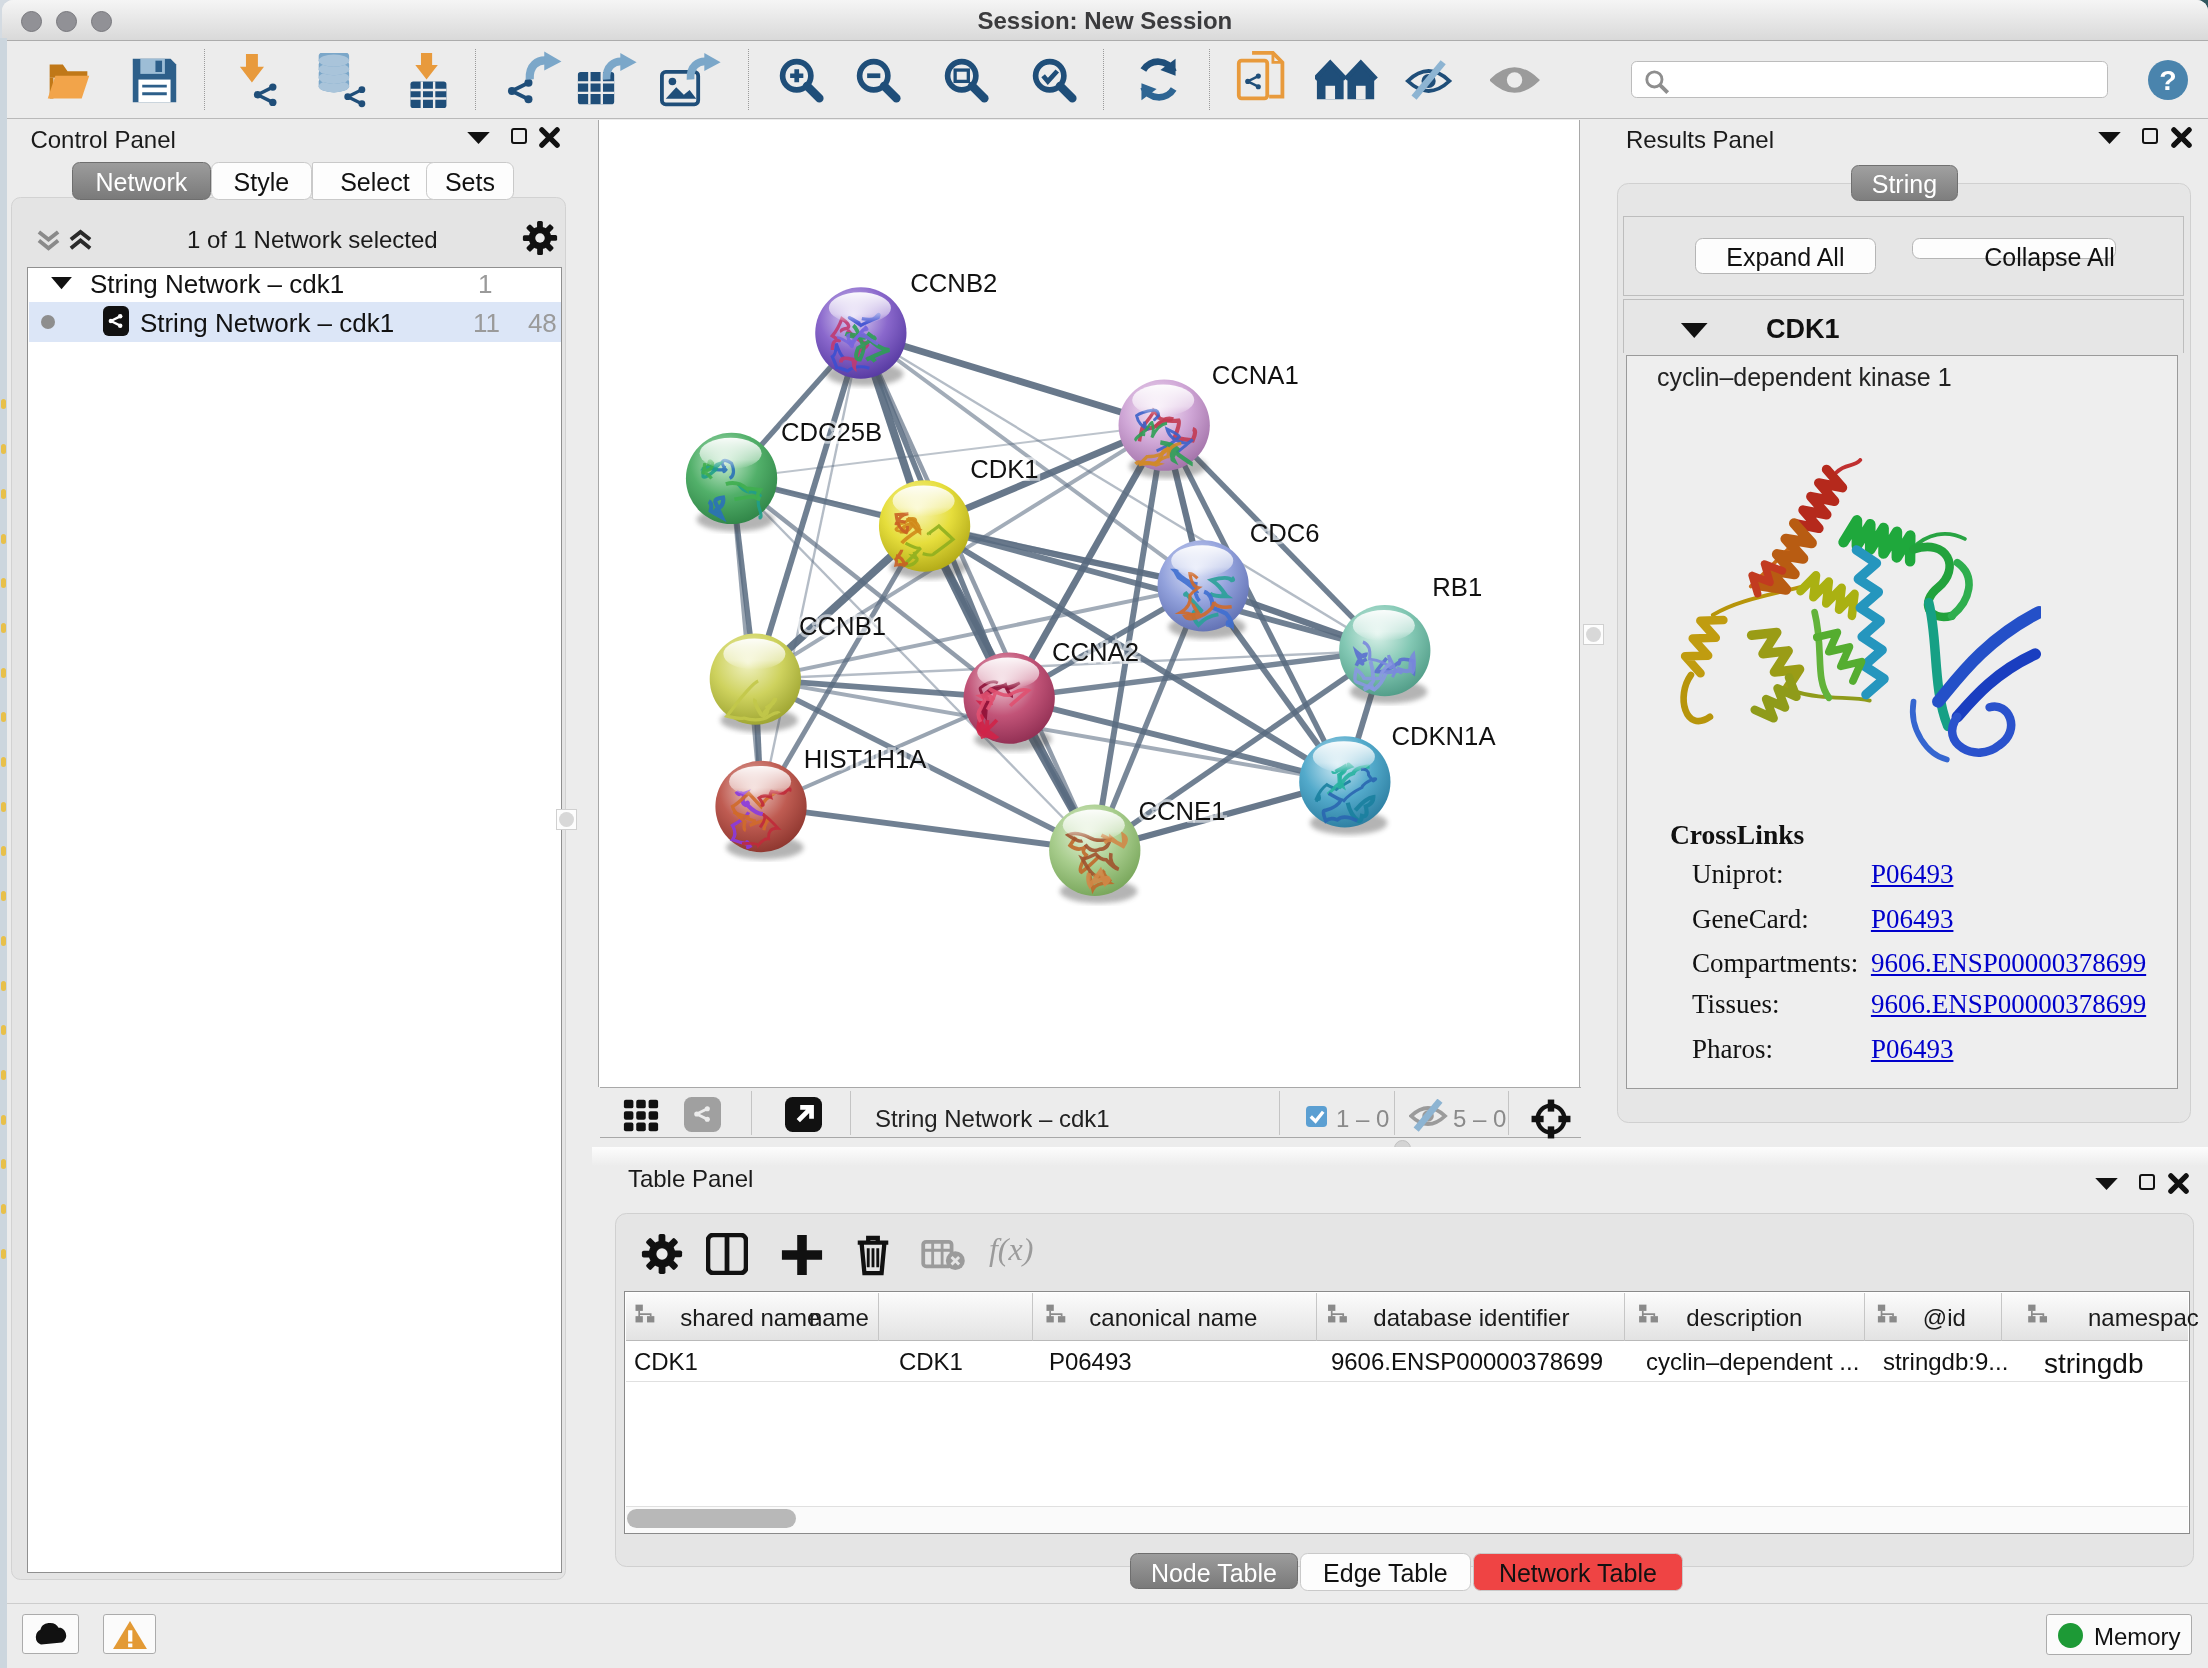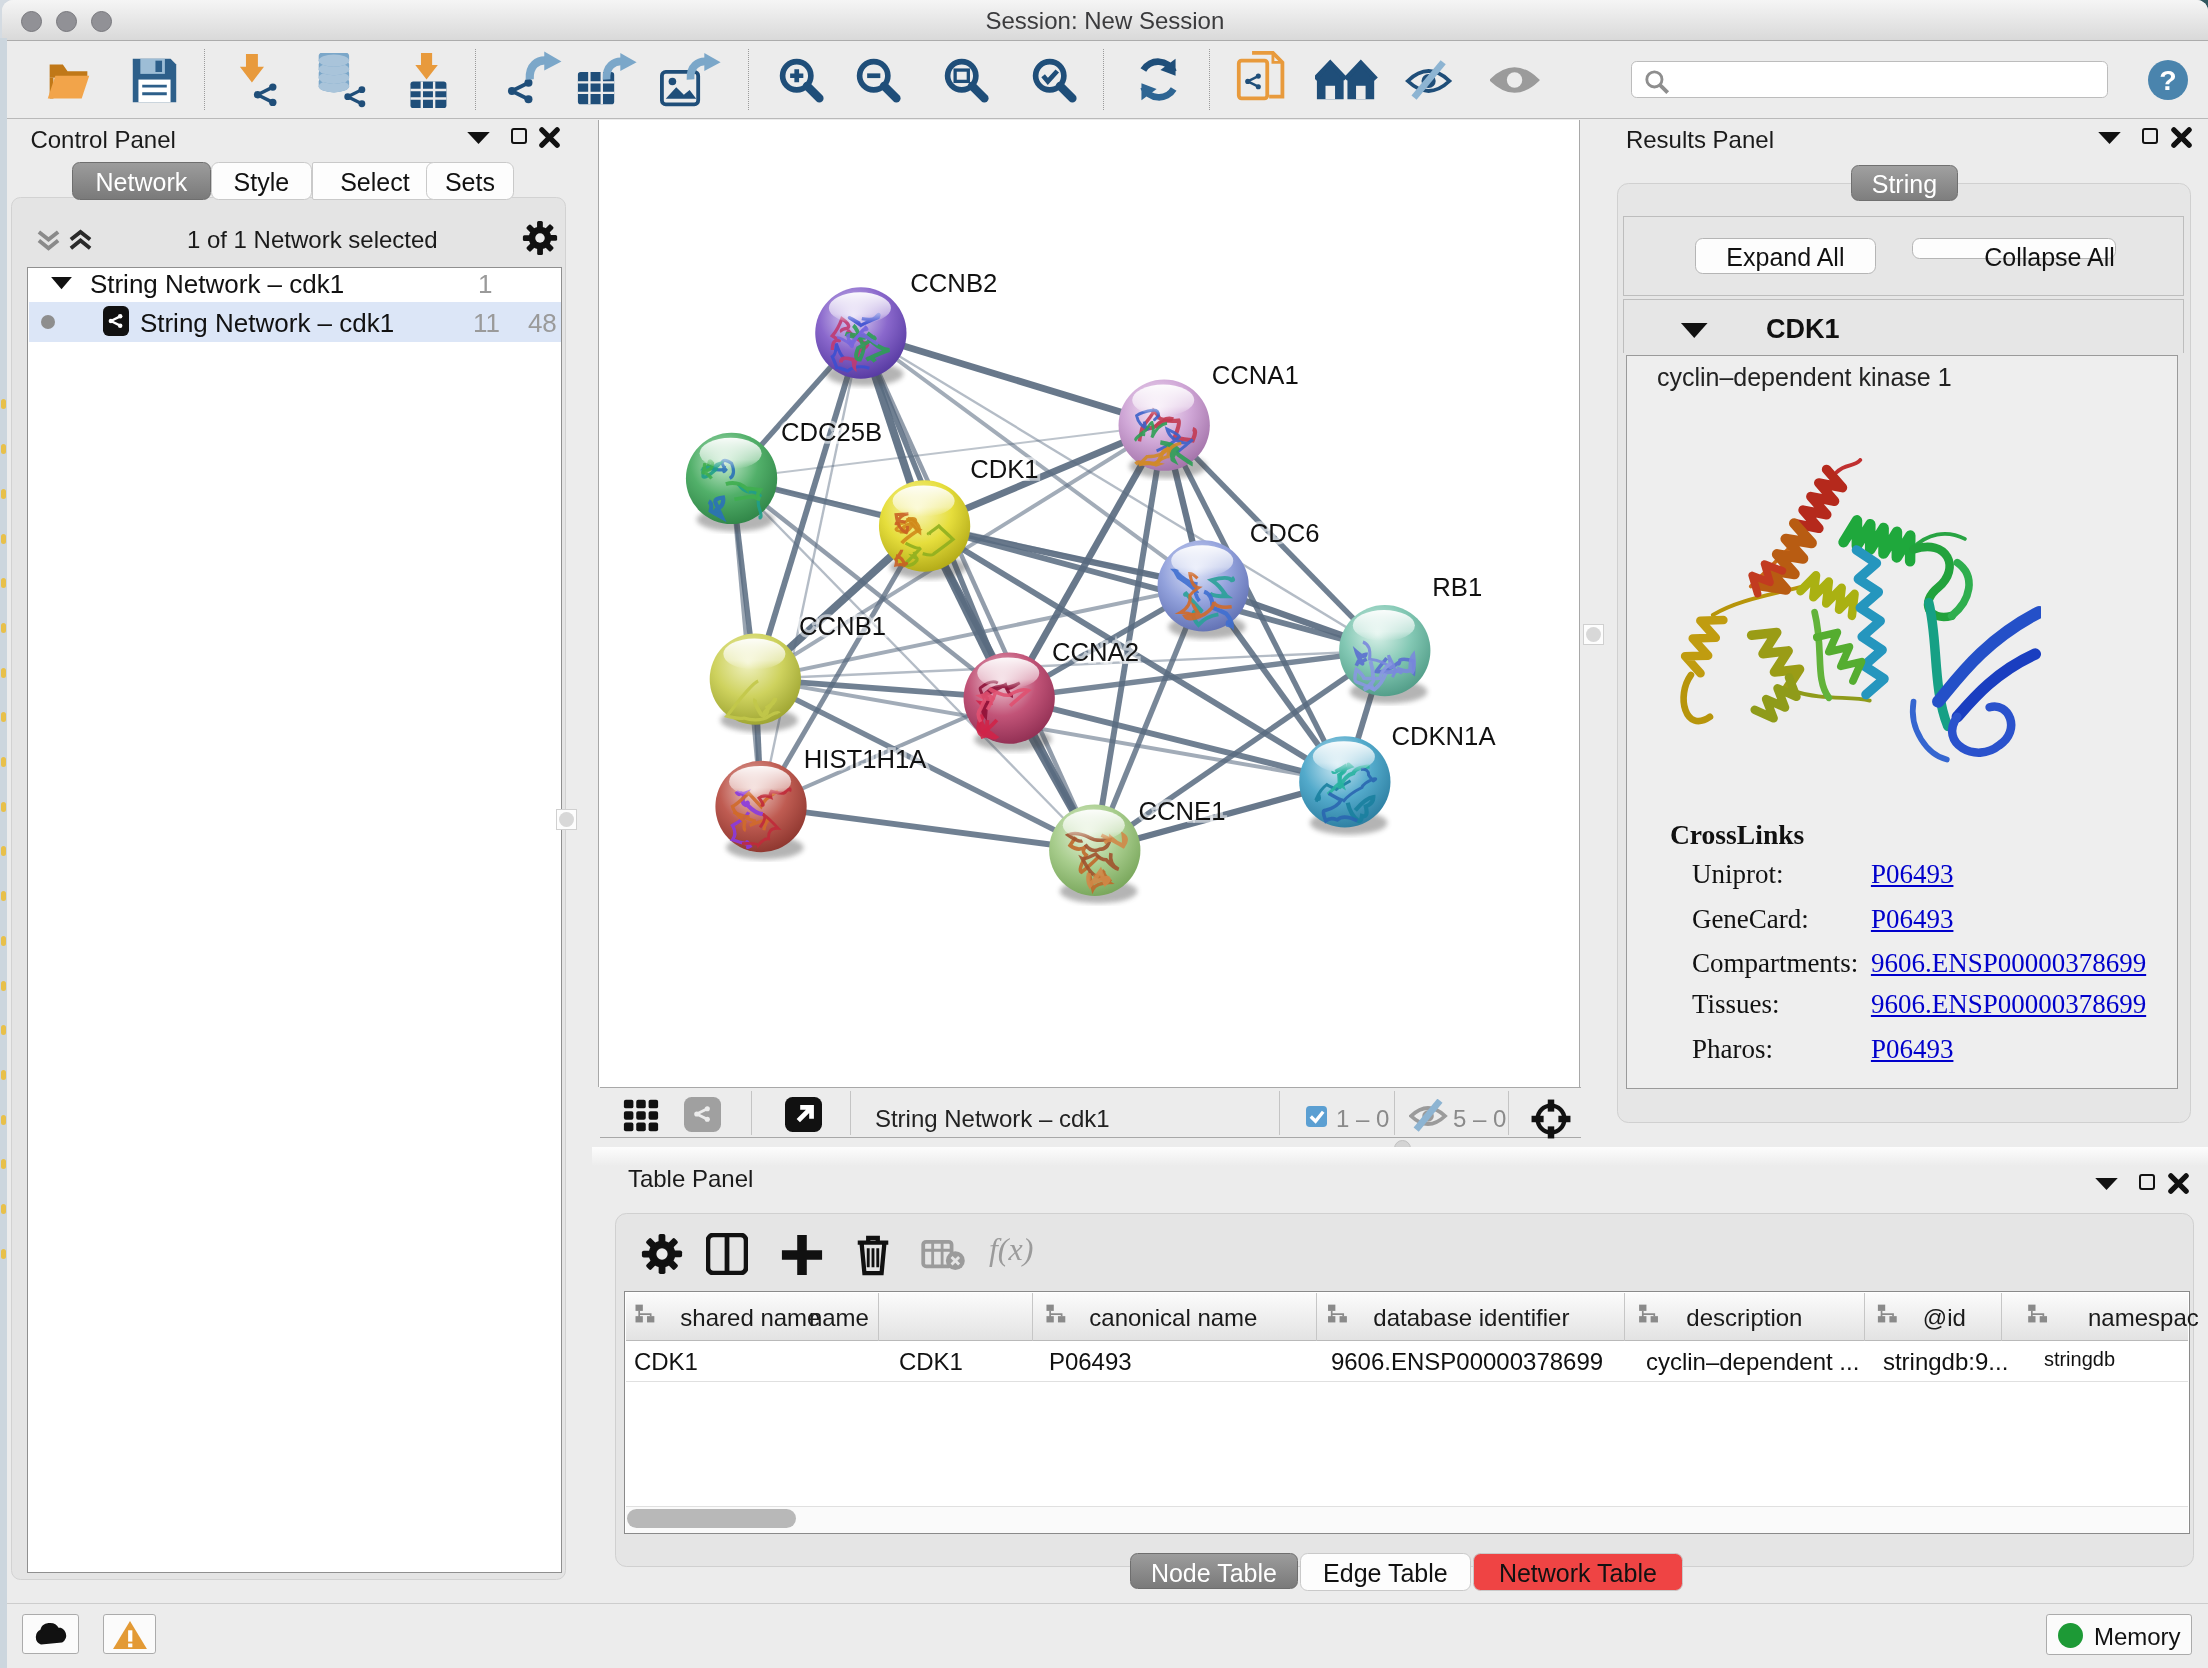--- a/index.html
+++ b/index.html
@@ -22,21 +22,21 @@
 <div style="position:absolute;left:1px;top:936px;width:4.8px;height:9.5px;border-radius:2.9px;background:#e8c04a;z-index:10"></div>
 <div style="position:absolute;left:1px;top:981px;width:4.8px;height:9.5px;border-radius:2.9px;background:#e8c04a;z-index:10"></div>
 <div style="position:absolute;left:1px;top:1025px;width:4.8px;height:9.5px;border-radius:2.9px;background:#e8c04a;z-index:10"></div>
 <div style="position:absolute;left:1px;top:1070px;width:4.8px;height:9.5px;border-radius:2.9px;background:#e8c04a;z-index:10"></div>
 <div style="position:absolute;left:1px;top:1115px;width:4.8px;height:9.5px;border-radius:2.9px;background:#e8c04a;z-index:10"></div>
 <div style="position:absolute;left:1px;top:1159px;width:4.8px;height:9.5px;border-radius:2.9px;background:#e8c04a;z-index:10"></div>
 <div style="position:absolute;left:1px;top:1204px;width:4.8px;height:9.5px;border-radius:2.9px;background:#e8c04a;z-index:10"></div>
 <div style="position:absolute;left:1px;top:1249px;width:4.8px;height:9.5px;border-radius:2.9px;background:#e8c04a;z-index:10"></div>
 <div id="win">
   <div style="position:absolute;left:0;top:0;width:2206px;height:41px;background:linear-gradient(#f5f5f5,#d9d9d9);border-bottom:1.9px solid #acacac"></div>
-  <div style="position:absolute;left:0;top:4.8px;width:2206px;height:32px;text-align:center;font-size:24px;font-weight:normal;color:#3b3b3d;line-height:32px">Session: New Session</div>
+  <div style="position:absolute;left:0;top:4.8px;width:2206px;height:32px;text-align:center;font-size:24px;font-weight:bold;color:#3b3b3d;line-height:32px">Session: New Session</div>
   <div style="position:absolute;left:19px;top:10.5px;width:21px;height:21px;border-radius:10.5px;background:#919196;border:1.4px solid #77777c"></div>
   <div style="position:absolute;left:54px;top:10.5px;width:21px;height:21px;border-radius:10.5px;background:#919196;border:1.4px solid #77777c"></div>
   <div style="position:absolute;left:89px;top:10.5px;width:21px;height:21px;border-radius:10.5px;background:#919196;border:1.4px solid #77777c"></div>
   <div style="position:absolute;left:0;top:43px;width:2206px;height:76px;background:#ececec;border-bottom:1.9px solid #b9b9b9"></div>
   <svg style="position:absolute;left:42px;top:57px" width="49" height="49" viewBox="0 0 52 52">
       <path d="M6,8 L20,8 L25,15 L46,15 L46,22 L6,22 Z" fill="#c07818"></path>
       <path d="M6,8 L6,44 L10,44 L10,22 L6,22Z" fill="#c07818"></path>
       <path d="M12,20 L48,20 L40,44 L4,44 Z" fill="#f2a44a"></path>
     </svg>
     <svg style="position:absolute;left:127px;top:55px" width="51" height="51" viewBox="0 0 54 54">
@@ -643,21 +643,21 @@
         <rect x="12.100000000000001" y="12.100000000000001" width="7.700000000000001" height="6.6000000000000005"></rect>
         <path d="M3.8500000000000005,6.6000000000000005 L3.8500000000000005,15.400000000000002 M3.8500000000000005,9.9 L15.950000000000001,9.9 L15.950000000000001,12.100000000000001" stroke="#8a8a8a" stroke-width="1.7600000000000002" fill="none"></path>
       </g>
     </svg>
     <div style="position:absolute;left:632px;top:1348px;font-size:24px;color:#111">CDK1</div>
     <div style="position:absolute;left:897px;top:1348px;font-size:24px;color:#111">CDK1</div>
     <div style="position:absolute;left:1047px;top:1348px;font-size:24px;color:#111">P06493</div>
     <div style="position:absolute;left:1329px;top:1348px;font-size:24px;color:#111">9606.ENSP00000378699</div>
     <div style="position:absolute;left:1644px;top:1348px;font-size:24px;color:#111">cyclin–dependent ...</div>
     <div style="position:absolute;left:1881px;top:1348px;font-size:24px;color:#111">stringdb:9...</div>
-    <div style="position:absolute;left:2042px;top:1348px;font-size:20px;color:#111">stringdb</div>
+    <div style="position:absolute;left:2042px;top:1348px;font-size:28px;color:#111">stringdb</div>
     <div style="position:absolute;left:624px;top:1381px;width:1562px;height:0;border-top:1px solid #e0e0e0"></div>
     <div style="position:absolute;left:624px;top:1506px;width:1562px;height:27px;background:#fafafa;border-top:1px solid #e0e0e0"></div>
     <div style="position:absolute;left:625px;top:1509px;width:169px;height:19px;background:#b8b8b8;border-radius:9.5px"></div>
     <div style="position:absolute;left:1128px;top:1553px;width:168px;height:36px;background:linear-gradient(#9c9c9c,#7a7a7a);color:#fff;border:1px solid #6e6e6e;border-radius:7.6px;font-size:25px;text-align:center;line-height:38px;z-index:3">Node Table</div>
     <div style="position:absolute;left:1298px;top:1553px;width:171px;height:38px;background:#fdfdfd;color:#111;border:1px solid #c9c9c9;border-radius:7.6px;font-size:25px;text-align:center;line-height:38px;z-index:3">Edge Table</div>
     <div style="position:absolute;left:1471px;top:1553px;width:210px;height:38px;background:#ef4444;color:#111;border:1px solid #c9c9c9;border-radius:7.6px;font-size:25px;text-align:center;line-height:38px;z-index:3">Network Table</div>
   <div style="position:absolute;left:1.9px;top:1603px;width:2205px;height:66px;background:#ececec;border-top:1.9px solid #cdcdcd"></div>
     <div style="position:absolute;left:20px;top:1614px;width:57px;height:40px;background:#fbfbfb;border:1.9px solid #ababab;border-radius:2.9px"></div>
     <svg style="position:absolute;left:28.5px;top:1622px" width="40" height="27" viewBox="0 0 42 28">
       <path d="M12,22 a7,7 0 0 1 0,-13 a9,8 0 0 1 17,-2 a7,7 0 0 1 4,13 z" fill="#111" stroke="#111" stroke-width="3"></path>

